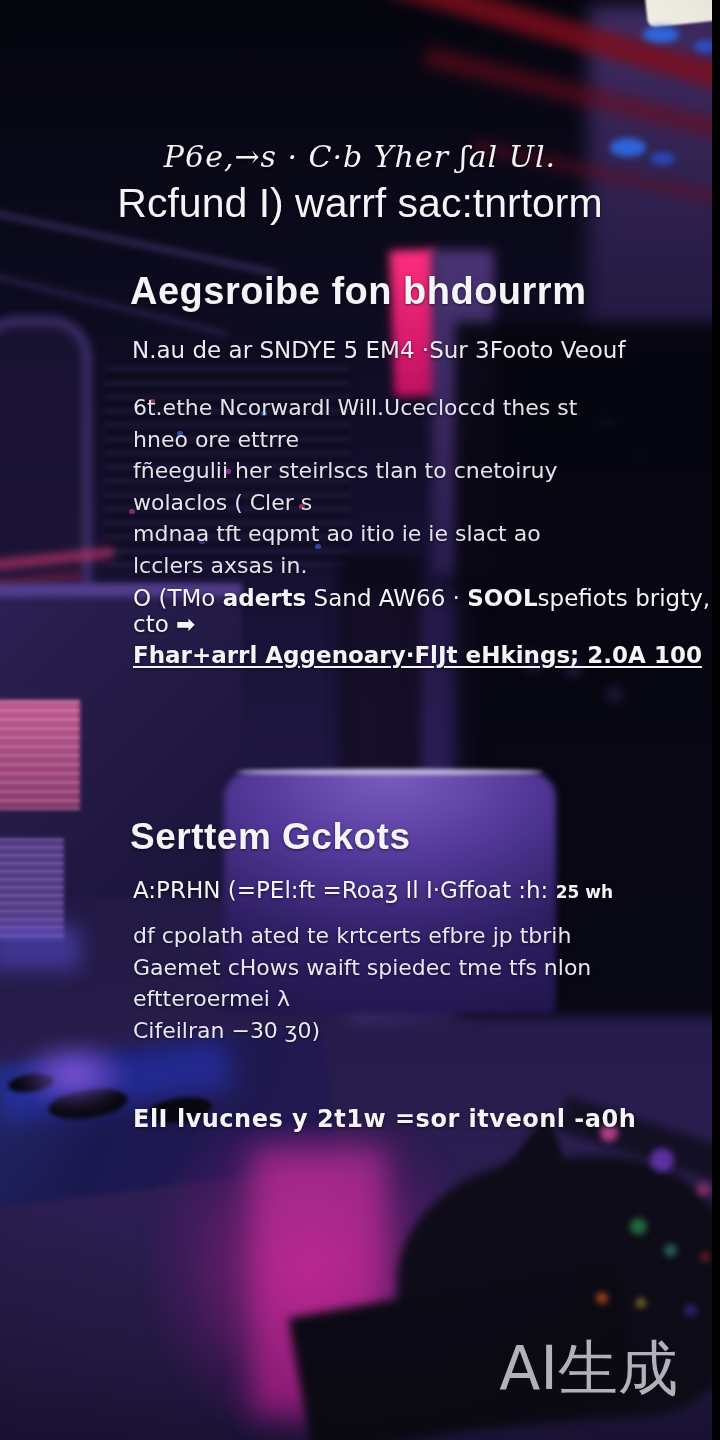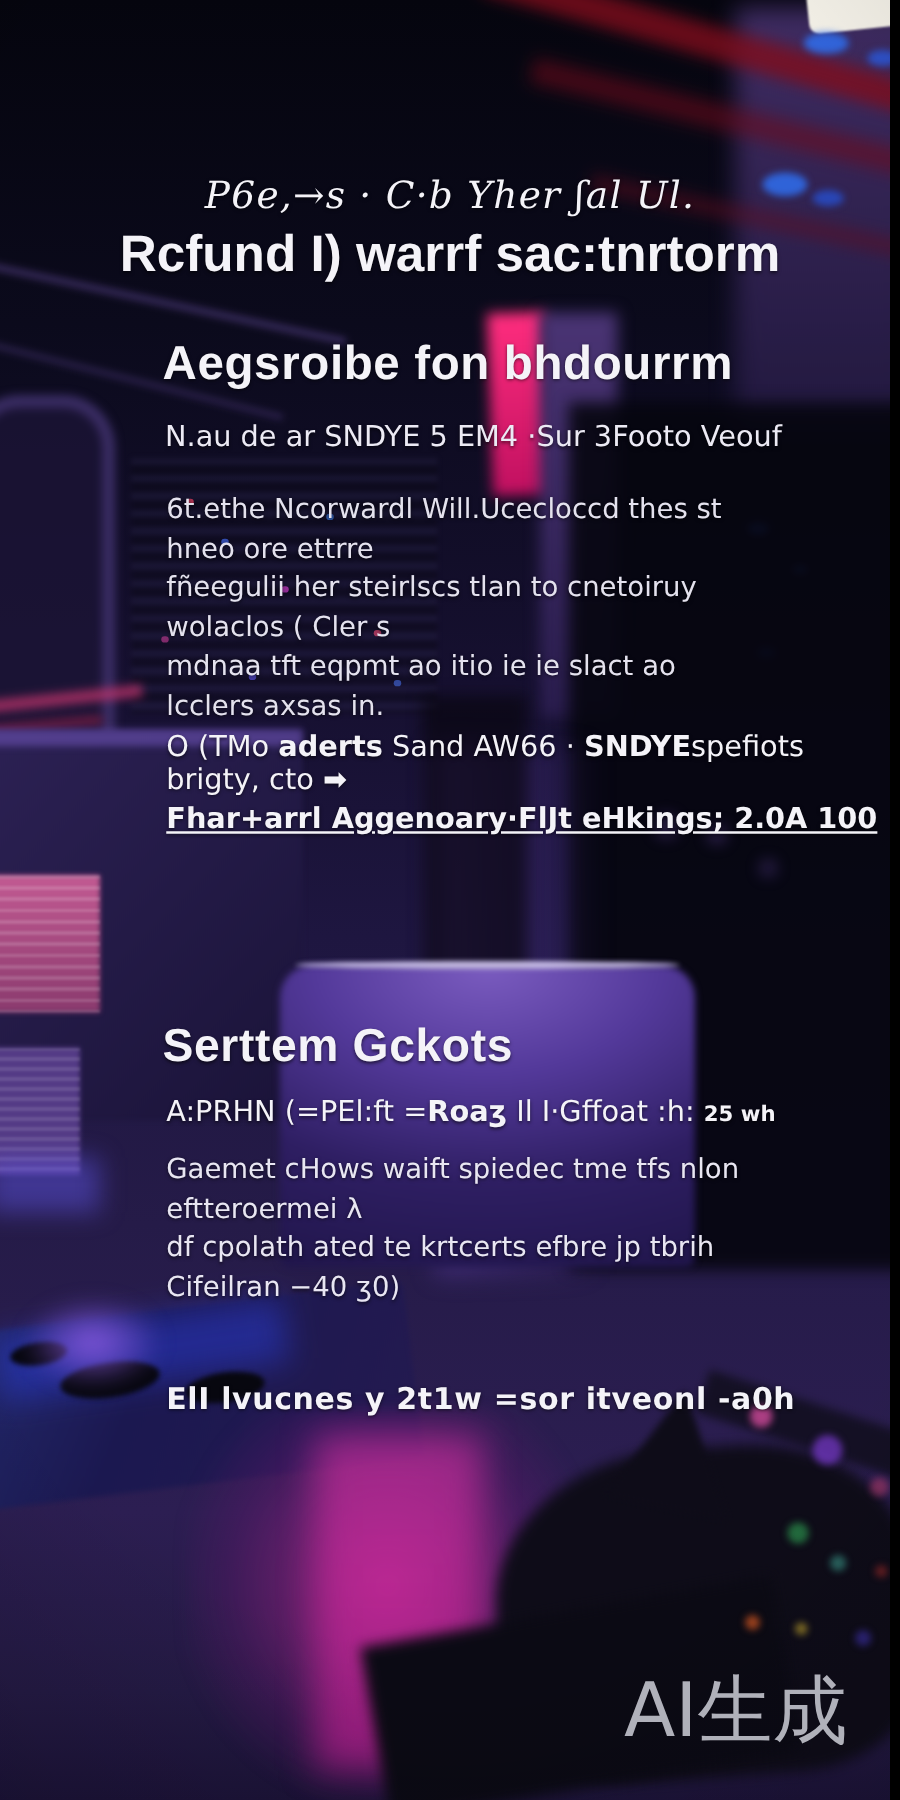--- a/index.html
+++ b/index.html
@@ -71,31 +71,31 @@
   .bk4{left:630px;top:1218px;width:17px;height:17px;background:rgba(42,138,74,.75);}
   .bk5{left:664px;top:1244px;width:13px;height:13px;background:rgba(58,154,138,.6);}
   .bk6{left:596px;top:1292px;width:12px;height:12px;background:rgba(192,80,32,.8);}
   .bk7{left:636px;top:1298px;width:10px;height:10px;background:rgba(208,176,48,.6);}
   .bk8{left:684px;top:1304px;width:13px;height:13px;background:rgba(74,58,208,.5);}
   .bk9{left:700px;top:1252px;width:10px;height:10px;background:rgba(160,42,42,.6);}
   .vignette{left:0;top:0;width:720px;height:1440px;background:radial-gradient(120% 90% at 50% 42%,rgba(0,0,0,0) 55%,rgba(0,0,0,.28) 100%);}
   
   .txt{position:absolute;color:#f4f3f8;text-shadow:0 1px 3px rgba(0,0,0,.6);z-index:10;}
   .title-1{left:0;top:139px;width:720px;text-align:center;font-family:"DejaVu Serif",serif;font-style:italic;font-size:30px;letter-spacing:1px;}
-  .title-2{left:0;top:180px;width:720px;text-align:center;font-family:"Liberation Sans",sans-serif;font-weight:700;font-size:41px;}
+  .title-2{left:0;top:180px;width:720px;text-align:center;font-family:"Liberation Sans",sans-serif;font-weight:400;font-size:41px;}
   .h1-a{left:130px;top:270px;font-family:"Liberation Sans",sans-serif;font-weight:700;font-size:38px;letter-spacing:.5px;}
   .sub-a{left:132px;top:337px;font-size:23px;color:#eceaf4;}
   .para{left:133px;top:392px;width:470px;font-size:22px;line-height:31.5px;color:#e4e2ee;}
   .meta{left:133px;top:585px;font-size:23px;}
   .meta b{font-weight:700;}
   .arrow{font-weight:700;}
   .linkline{left:133px;top:642px;font-size:23px;font-weight:600;text-decoration:underline;text-underline-offset:3px;cursor:pointer;}
   .h2-a{left:130px;top:816px;font-family:"Liberation Sans",sans-serif;font-weight:700;font-size:37px;letter-spacing:.5px;}
   .spec{left:133px;top:877px;font-size:23px;}
-  .spec .hl{font-weight:700;text-align:right;}
+  .spec .hl{font-weight:400;text-align:right;}
   .spec .val{font-weight:700;font-size:17px;}
   .para2{left:133px;top:920px;width:470px;font-size:22px;line-height:31.5px;color:#e8e6f2;}
   .cta{left:133px;top:1105px;font-size:24px;font-weight:700;letter-spacing:.5px;cursor:pointer;}
   .watermark{right:34px;bottom:30px;font-size:60px;color:rgba(185,187,195,.95);text-shadow:none;font-family:"DejaVu Sans",sans-serif;}
 </style>
 </head>
 <body>
 
 <div class="stage">
 
@@ -164,31 +164,31 @@
   <div class="txt title-2">Rcfund I) warrf sac:tnrtorm</div>
 
   <div class="txt h1-a">Aegsroibe fon bhdourrm</div>
   <div class="txt sub-a">N.au de ar SNDYE 5 EM4 ·Sur 3Footo Veouf</div>
   <div class="txt para">
     <div>6t.ethe Ncorwardl Will.Ucecloccd thes st hneo ore ettrre</div>
     <div>fñeegulii her steirlscs tlan to cnetoiruy wolaclos ( Cler s</div>
     <div>mdnaa tft eqpmt ao itio ie ie slact ao lcclers axsas in.</div>
   </div>
   <div class="txt meta">
-    <span>O (TMo </span><b>aderts</b><span> Sand AW66 · </span><b>SNDYE</b><span>spefiots brigty, cto </span><span class="arrow">➡</span>
+    <span>O (TMo </span><b>aderts</b><span> Sand AW66 · </span><b>SOOL</b><span>spefiots brigty, cto </span><span class="arrow">➡</span>
   </div>
   <div class="txt linkline">Fhar+arrl Aggenoary·FlJt eHkings; 2.0A 100</div>
 
   <div class="txt h2-a">Serttem Gckots</div>
   <div class="txt spec">
     <span>A:PRHN (=PEl:ft =</span><span class="hl">Roaʒ</span><span> Il I·Gffoat :h: </span><span class="val">25 wh</span>
   </div>
   <div class="txt para2">
+    <div>df cpolath ated te krtcerts efbre jp tbrih</div>
     <div>Gaemet cHows waift spiedec tme tfs nlon eftteroermei λ</div>
-    <div>df cpolath ated te krtcerts efbre jp tbrih</div>
-    <div>Cifeilran −40 ʒ0)</div>
+    <div>Cifeilran −30 ʒ0)</div>
   </div>
 
   <div class="txt cta">ElI lvucnes y 2t1w =sor itveonl -a0h</div>
 
   <div class="txt watermark">AI生成</div>
 
 </div>
 
 </body></html>

